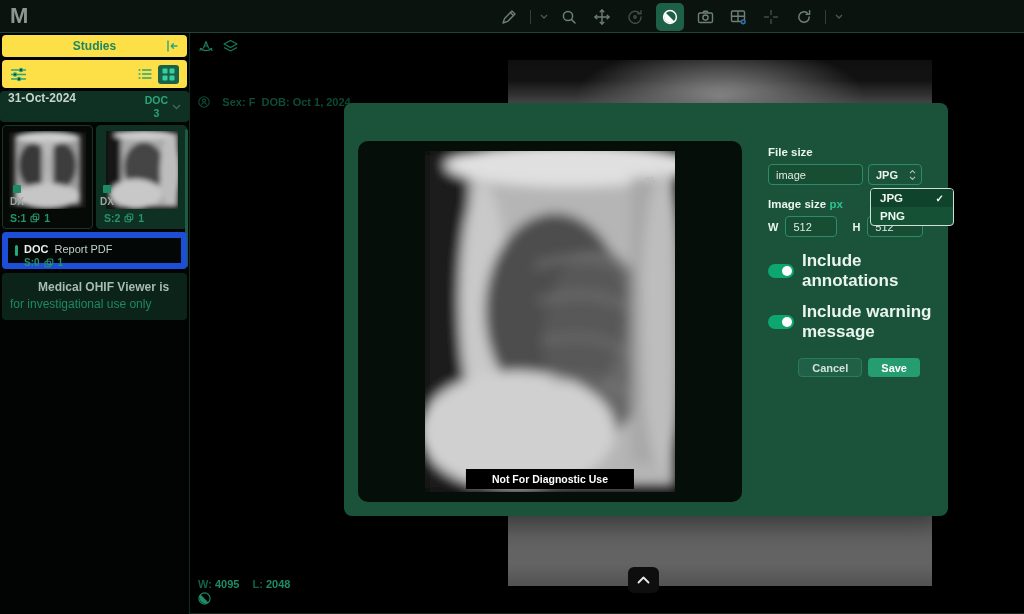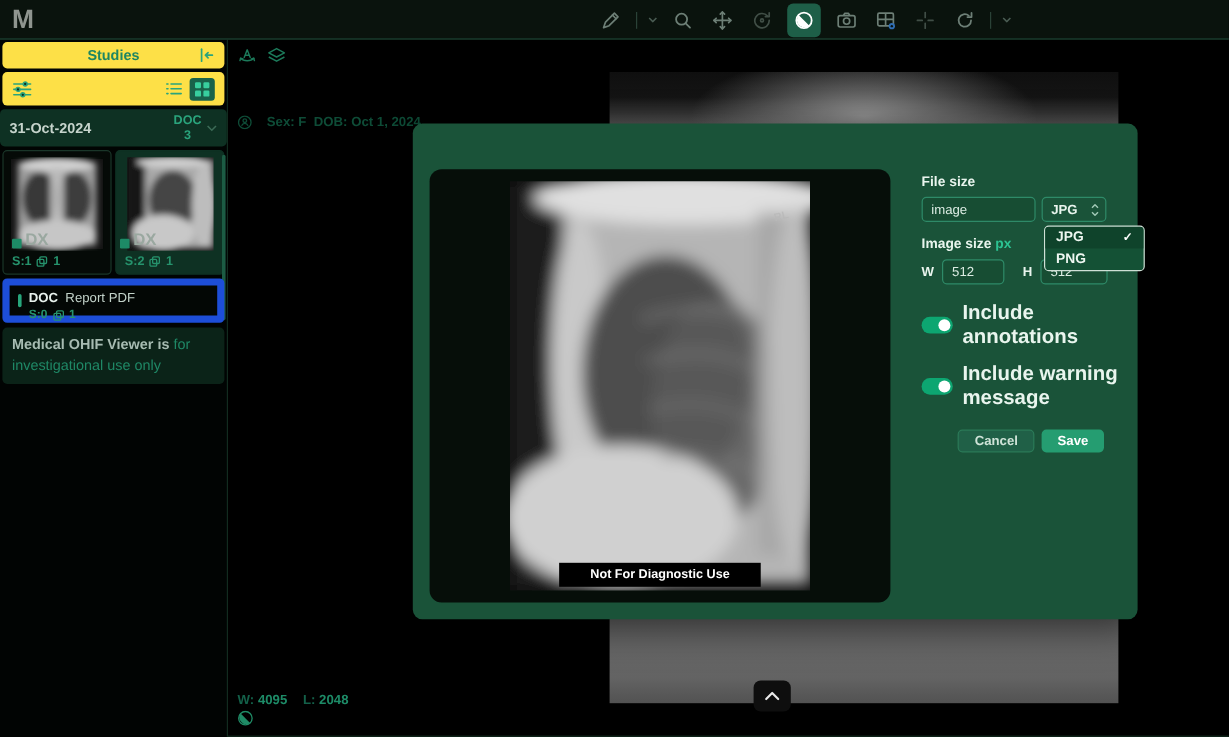--- a/index.html
+++ b/index.html
@@ -26,48 +26,48 @@
   .panel { background:#fde047; border-radius:4px; margin:2px 2px 0 2px; }
   .studies-hdr { height:22px; display:flex; align-items:center; padding:0 8px; }
   .studies-title { flex:1; text-align:center; font-size:12px; color:#1e8662; font-weight:600; }
   .filter-row { height:28px; margin-top:3px; display:flex; align-items:center;
     justify-content:space-between; padding:0 8px; }
   .view-btns { display:flex; gap:3px; }
   .view-btn { width:21px; height:19px; display:flex; align-items:center; justify-content:center;
     border-radius:3px; color:#2aa47c; }
   .view-btn.active { background:#19624a; color:#38cf9e; }
   .study-row { height:31px; margin-top:3px; background:#0e3123; display:flex;
-    align-items:center; justify-content:space-between; padding:0 8px; border-radius:4px; }
+    justify-content:space-between; padding:0 8px; border-radius:4px; }
   .study-date { font-size:12px; font-weight:600; color:#c6d4cc; }
   .study-right { display:flex; align-items:center; gap:4px; }
   .study-doc { display:flex; flex-direction:column; align-items:center; line-height:1.15;
     font-size:10.5px; color:#2aa47c; font-weight:600; }
   .thumbs { display:flex; gap:3px; margin:3px 2px 0 2px; }
   .thumb-card { width:91px; height:104px; border-radius:4px; position:relative; padding:5px; }
   .thumb-card.inactive { background:#050a07; border:1px solid #1a3629; }
   .thumb-card.active { background:#0e3123; border:1px solid #0e3123; }
   .thumb-img { position:relative; width:100%; height:78px; display:flex; justify-content:center; }
-  .dx-row { position:absolute; left:2px; bottom:2px; display:flex; align-items:flex-end; gap:3px;
-    font-size:14px; color:#9aa8a0; font-weight:600; }
+  .dx-row { position:absolute; left:2px; bottom:2px; display:flex; align-items:center; gap:3px;
+    font-size:10px; color:#9aa8a0; font-weight:600;flex-direction:column; }
   .dx-sq { width:8px; height:8px; background:#1d8a66; border-radius:1px; }
   .series-row { position:absolute; left:7px; bottom:4px; display:flex; align-items:center; gap:4px;
     font-size:10.5px; color:#26936d; font-weight:600; }
   .scrollbar { position:absolute; right:1px; top:96px; width:3px; height:138px;
     background:#1c5c44; border-radius:2px; }
   .doc-row { margin:3px 2px 0 2px; height:37px; background:#030705; border:6px solid #1d4ed8;
     border-radius:4px; position:relative; padding:5px 6px 0 16px; }
   .doc-bar { position:absolute; left:7px; top:7px; bottom:7px; width:2.5px;
     background:#27a67b; border-radius:2px; }
   .doc-l1 { font-size:11px; color:#c2d2c9; }
   .doc-l1 b { color:#e8f1ec; margin-right:6px; }
   .doc-l2 { margin-top:2px; font-size:10px; color:#26936d; font-weight:600;
     display:flex; align-items:center; gap:4px; }
   .notice { margin:4px 2px 0 2px; background:#0b2318; border-radius:4px; padding:6px 8px;
     font-size:12px; line-height:1.45; }
-  .notice .n1 { color:#a7bcb2; font-weight:600; }
+  .notice .n1 { color:#a7bcb2; font-weight:600;margin-left:28px; }
   .notice .n2 { color:#1f8866; }
 
   
   .viewport { position:absolute; left:190px; top:33px; width:834px; height:581px;
     background:#000; border-bottom:1px solid #122b1f; }
   .bg-xray { position:absolute; left:318px; top:27px; width:424px; height:526px;
     background:
       radial-gradient(ellipse 55% 16% at 50% 7%, #8d8d8d, rgba(0,0,0,0) 62%),
       linear-gradient(180deg,#0f0f0f 0%,#141414 4%,#333 6.5%,#5f5f5f 9%,#6f6f6f 13%,
         #676767 55%,#6b6b6b 85%,#636363 96%,#525252 100%); }

